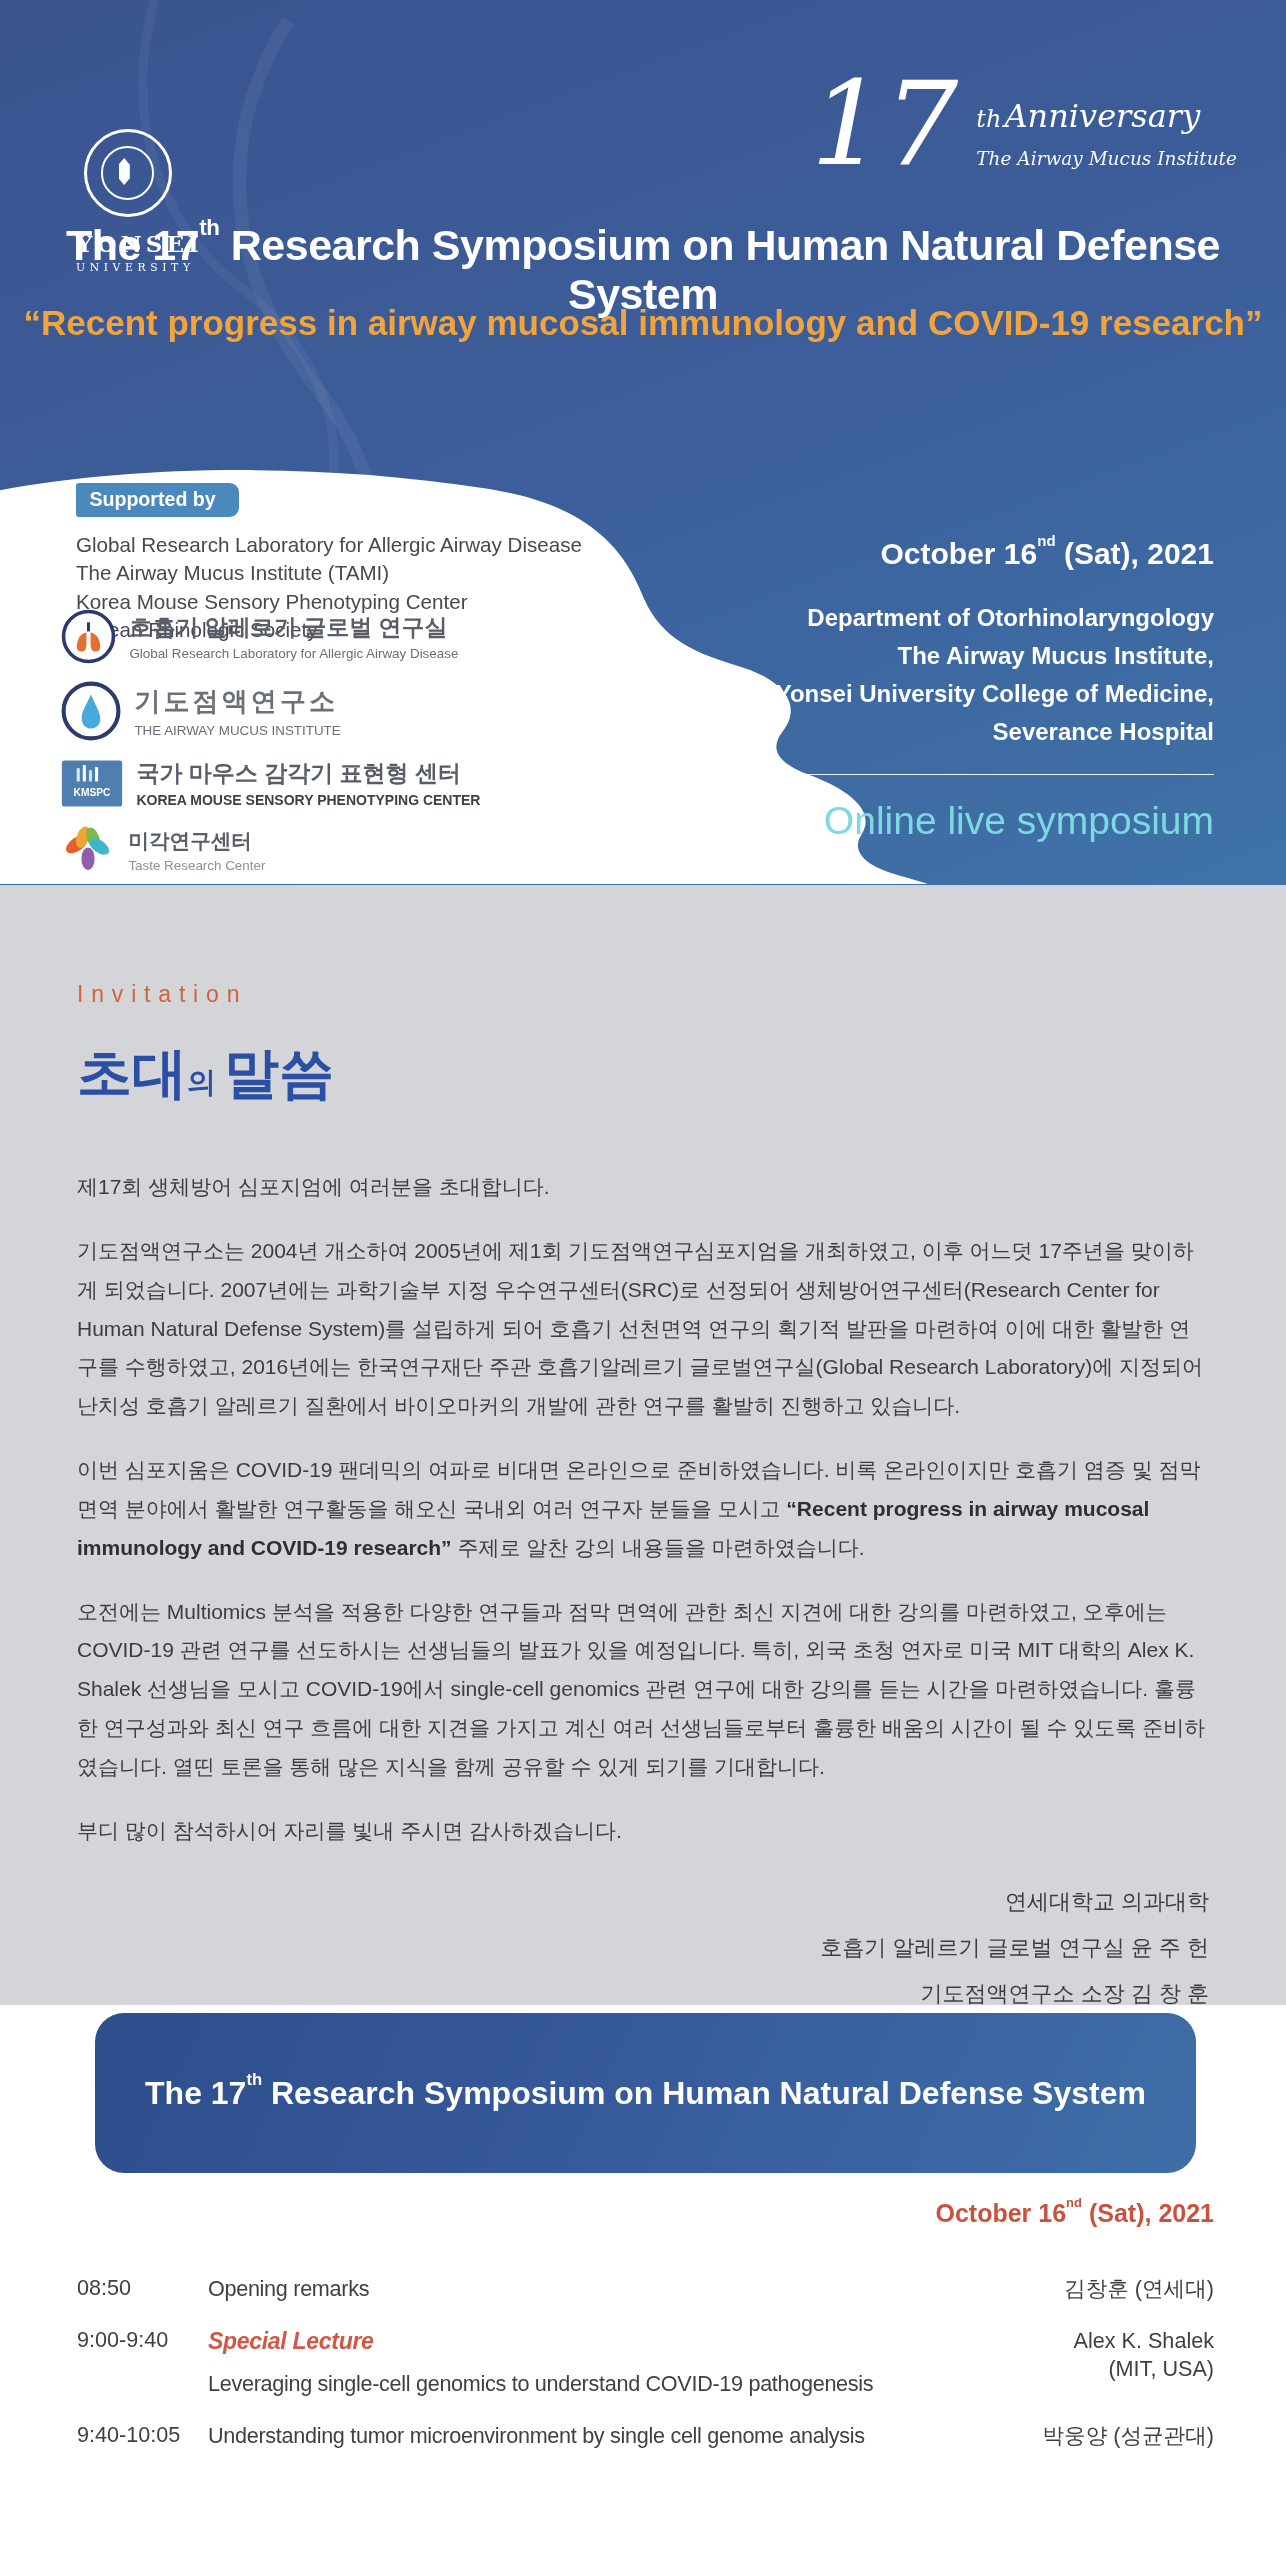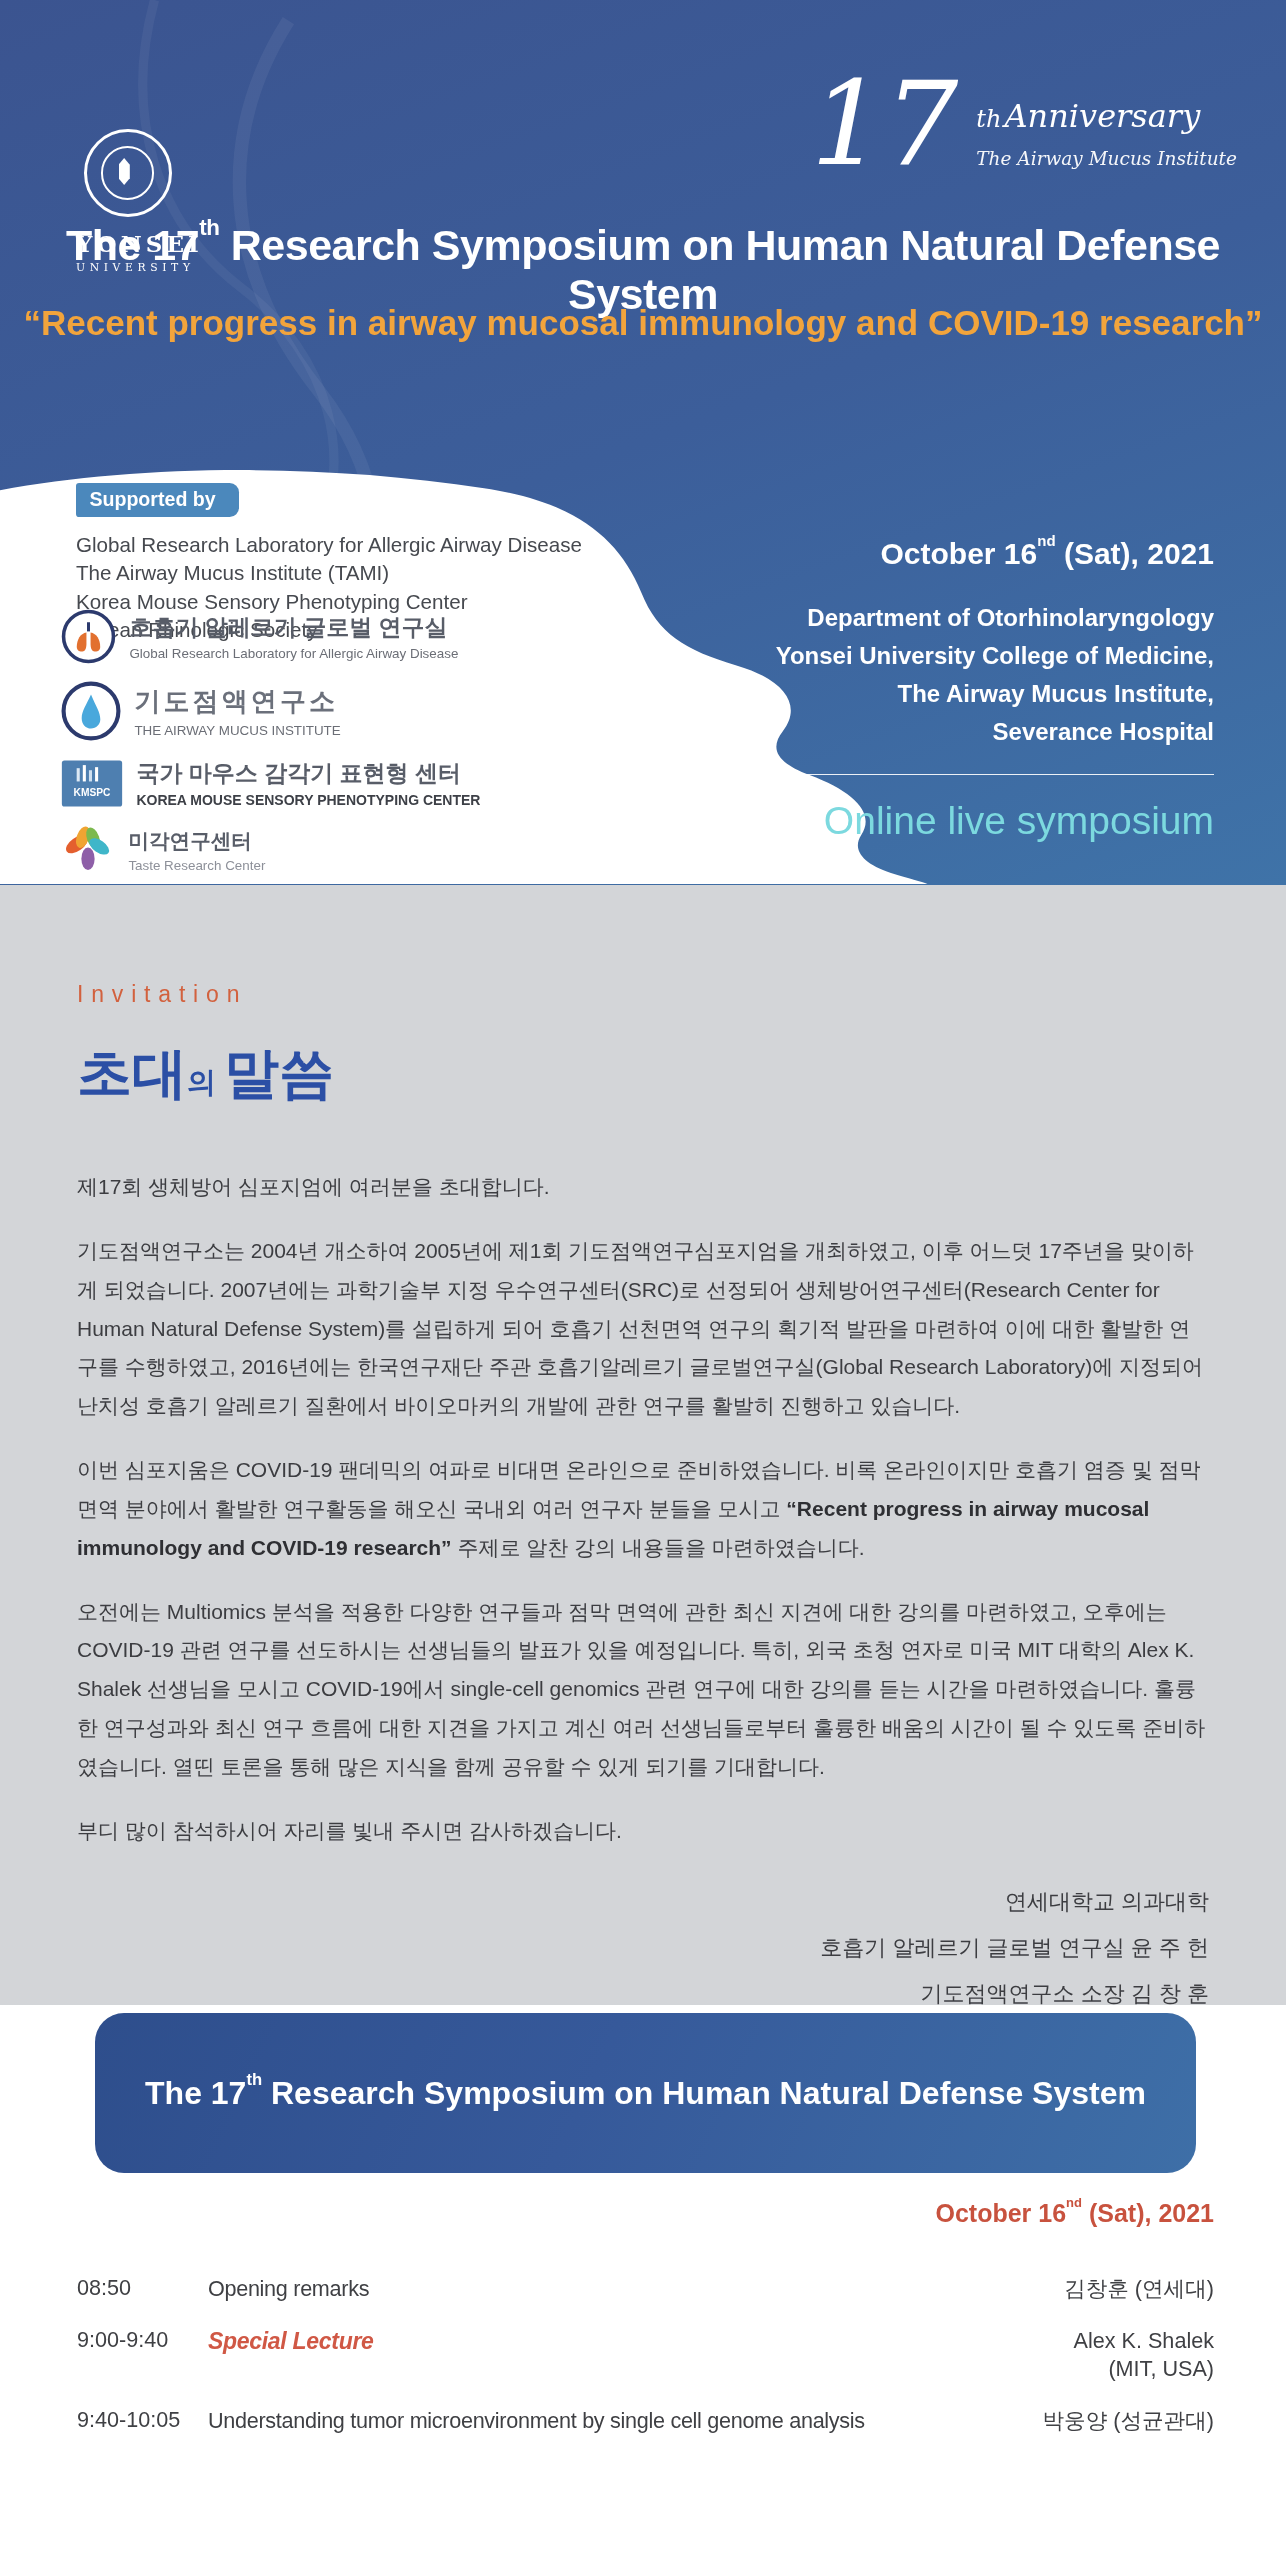--- a/index.html
+++ b/index.html
@@ -174,22 +174,22 @@
 
     </div>
   </div>
 
   <div class="event-info">
     <div class="event-date">
       <span>October 16</span><sup>nd</sup><span> (Sat), 2021</span>
     </div>
     <div class="event-venue">
       <div>Department of Otorhinolaryngology</div>
+      <div>The Airway Mucus Institute,</div>
       <div>Yonsei University College of Medicine,</div>
-      <div>The Airway Mucus Institute,</div>
       <div>Severance Hospital</div>
     </div>
     <div class="event-divider"></div>
     <div class="event-mode">Online live symposium</div>
   </div>
 </section>
 
 <section class="invitation">
   <div class="inv-eyebrow">Invitation</div>
   <div class="inv-title">
@@ -224,20 +224,21 @@
       <span class="t">08:50</span>
       <span class="ti">Opening remarks</span>
       <span class="sp">김창훈 (연세대)</span>
     </div>
 
 
     <div class="row special">
       <span class="t">9:00-9:40</span>
       <span class="ti">
         <div class="special-label">Special Lecture</div>
+        <div class="ti2">Leveraging single-cell genomics to understand COVID-19 pathogenesis</div>
       </span>
       <span class="sp"><span>Alex K. Shalek</span><span class="aff">(MIT, USA)</span></span>
     </div>
 
     <div class="row">
       <span class="t">9:40-10:05</span>
       <span class="ti">Understanding tumor microenvironment by single cell genome analysis</span>
       <span class="sp">박웅양 (성균관대)</span>
     </div>
 

